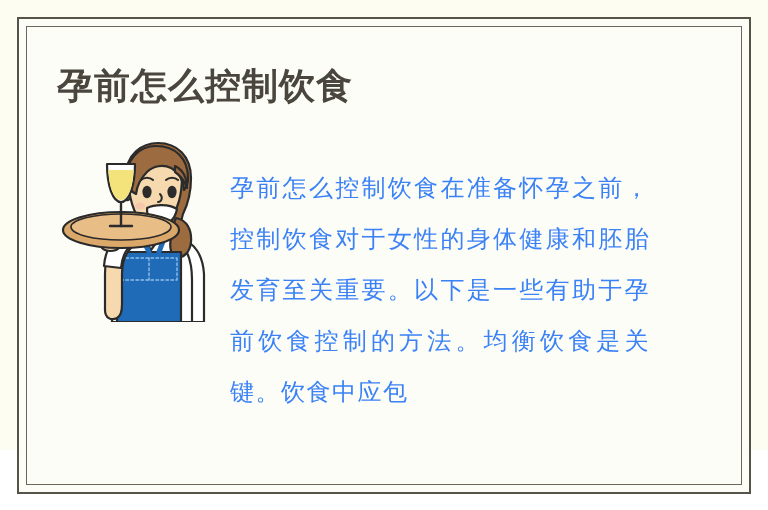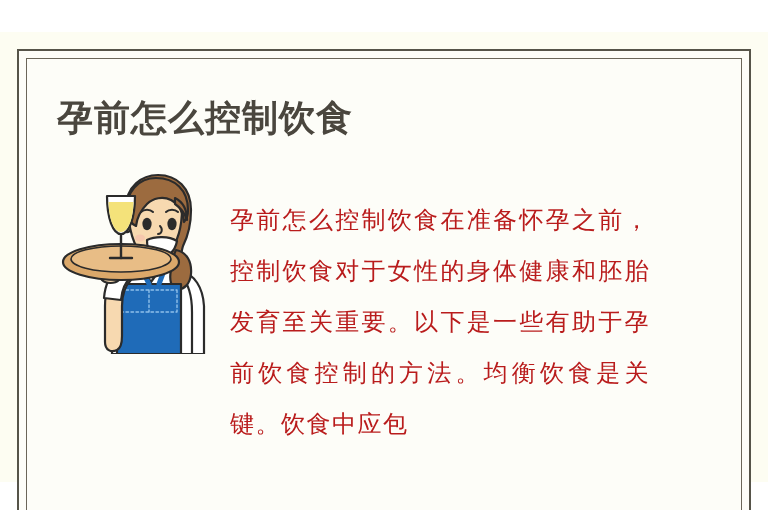--- a/index.html
+++ b/index.html
@@ -13,21 +13,20 @@
     font-family: "Liberation Sans", sans-serif;
   }
 
   
   .poster {
     position: relative;
     width: 768px;
     height: 450px;
     background: #fdfdf2;
     box-sizing: border-box;
-    margin-top: 32px;
   }
 
   
   .frame-outer {
     position: absolute;
     left: 17px;
     top: 17px;
     width: 734px;
     height: 477px;
     border: 2px solid #565449;
@@ -71,21 +70,21 @@
 
   
   .body-text {
     position: absolute;
     left: 230px;
     top: 163px;
     width: 420px;
     font-family: "DejaVu Sans", sans-serif;
     font-size: 24px;
     line-height: 51px;
-    color: #b91c1c;
+    color: #3b82f6;
     text-align: justify;
     text-justify: inter-character;
     letter-spacing: 1.5px;
     word-break: break-all;
   }
 </style>
 </head>
 <body>
 
 <div class="poster">

